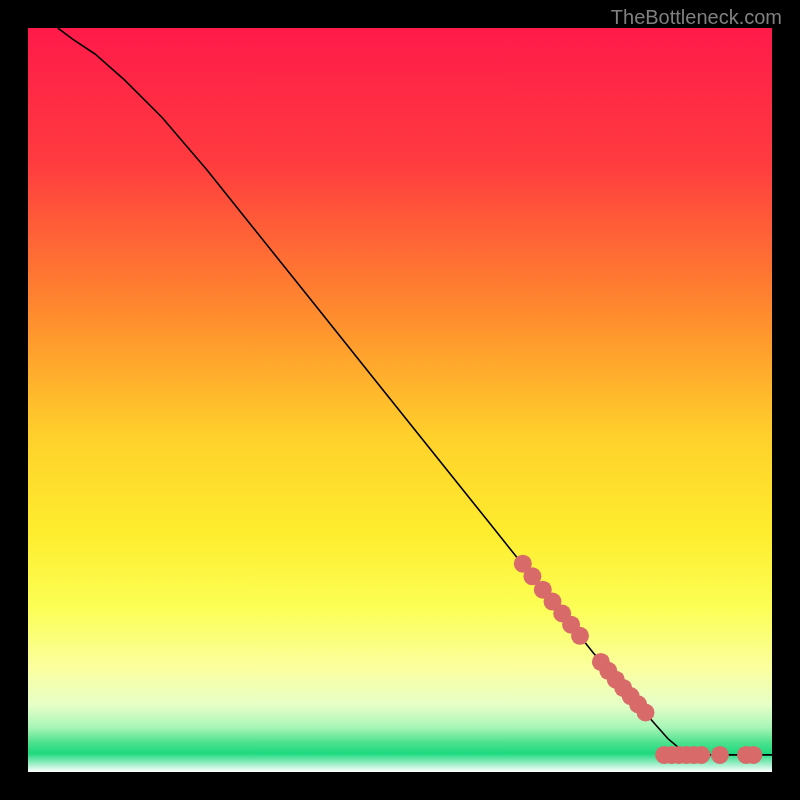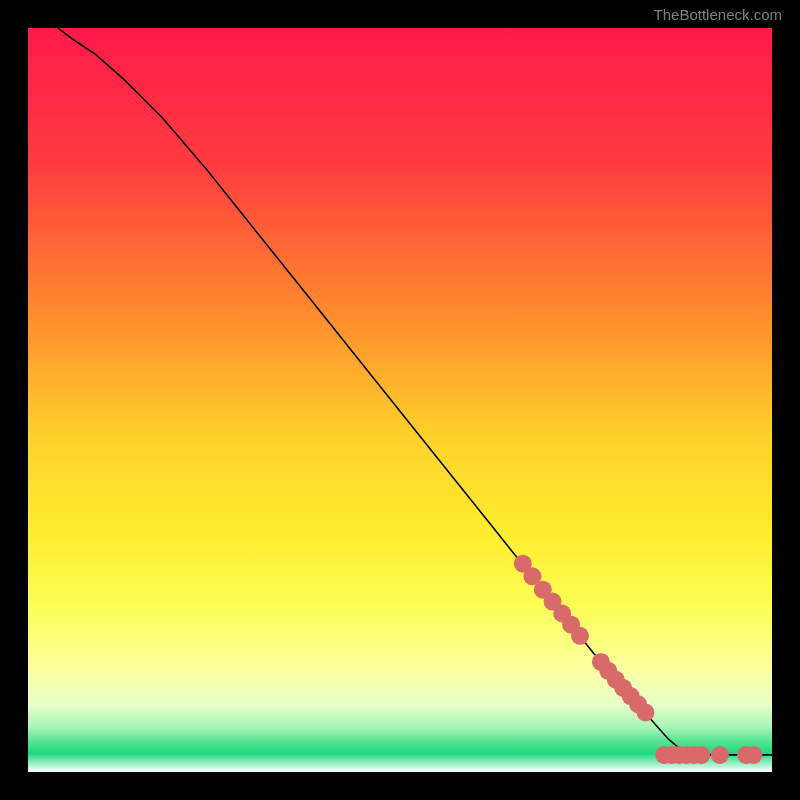--- a/index.html
+++ b/index.html
@@ -9,21 +9,21 @@
     height: 800px;
     background: #000;
     font-family: Arial, Helvetica, sans-serif;
     position: relative;
   }
   .watermark {
     position: absolute;
     top: 6px;
     right: 18px;
     color: #808080;
-    font-size: 15px;
+    font-size: 20px;
     font-weight: 400;
     z-index: 10;
   }
   .plot-area {
     position: absolute;
     left: 28px;
     top: 28px;
     width: 744px;
     height: 744px;
   }

